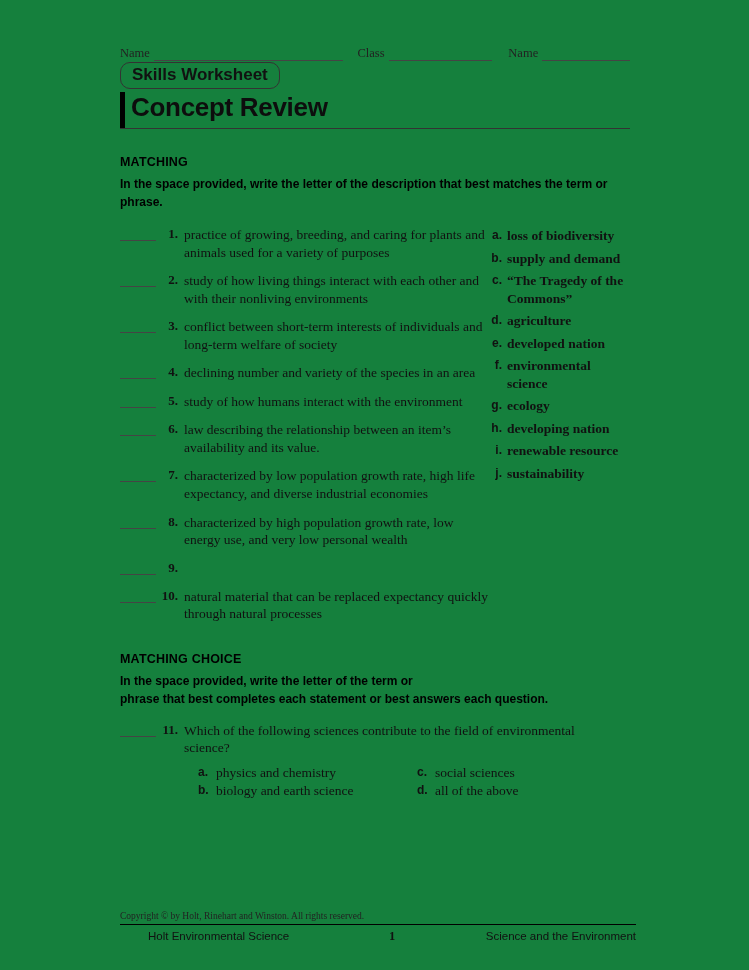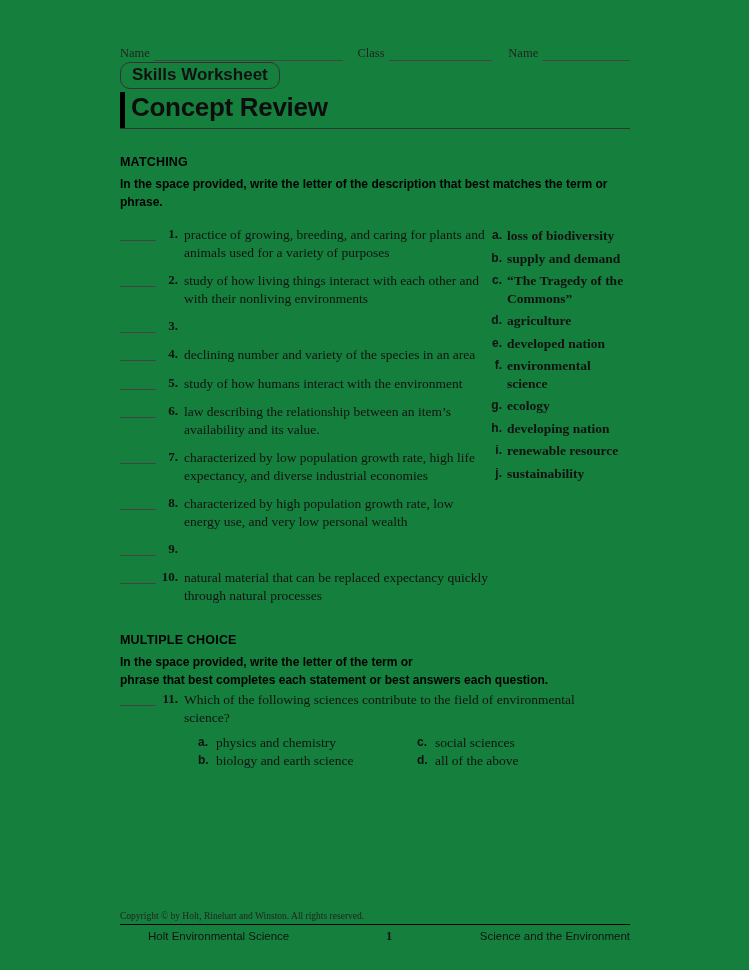--- a/index.html
+++ b/index.html
@@ -65,33 +65,33 @@
 
   .a-item { display:flex; align-items:flex-start; margin-bottom:5px; font-size:13.5px; line-height:1.3; }
   .a-letter {
     width:14px; flex:none; text-align:right;
     font-family:"Liberation Sans", sans-serif;
     font-weight:bold; font-size:12px; padding-top:1px;
   }
   .a-text { padding-left:5px;font-weight:bold; }
 
   
-  .mc-q { display:flex; align-items:flex-start; margin-top:2px; font-size:13.5px; line-height:1.3; }
+  .mc-q { display:flex; align-items:flex-start; margin-top:14px; font-size:13.5px; line-height:1.3; }
   .q-body { flex:1; padding-left:6px; max-width:445px; }
   .choices { display:grid; grid-template-columns:219px auto; margin-top:7px; row-gap:1px; }
   .choice { display:flex; padding-left:14px; }
   .c-letter {
     width:12px; flex:none;
     font-family:"Liberation Sans", sans-serif;
     font-weight:bold; font-size:12px; padding-top:1px;
   }
   .c-text { padding-left:6px; }
 
   
-  .footer { position:absolute; left:120px; right:119px; bottom:26px; }
+  .footer { position:absolute; left:120px; right:113px; bottom:26px; }
   .copyright { font-size:9.5px; color:#222; margin-bottom:3px; }
   .footer-rule { border-top:1.3px solid #000; margin-bottom:4px; }
   .footer-row { display:flex; align-items:baseline; font-family:"Liberation Sans", sans-serif; font-size:11.5px; color:#111;margin-left:28px; }
   .f-left { flex:1; text-align:left; }
   .f-page { flex:none; font-weight:bold; font-size:12.5px; font-family:"Liberation Serif", serif; }
   .f-right { flex:1; text-align:right; }
 </style>
 </head>
 <body>
 
@@ -130,20 +130,21 @@
 
           <div class="m-item">
             <span class="blankline ans-blank"></span>
             <span class="m-num">2.</span>
             <span class="m-text">study of how living things interact with each other and with their nonliving environments</span>
           </div>
 
           <div class="m-item">
             <span class="blankline ans-blank"></span>
             <span class="m-num">3.</span>
+            <span class="m-text">conflict between short-term interests of individuals and long-term welfare of society</span>
           </div>
 
           <div class="m-item">
             <span class="blankline ans-blank"></span>
             <span class="m-num">4.</span>
             <span class="m-text">declining number and variety of the species in an area</span>
           </div>
 
           <div class="m-item">
             <span class="blankline ans-blank"></span>
@@ -227,21 +228,21 @@
             <span class="a-text">renewable resource</span>
           </div>
 
           <div class="a-item">
             <span class="a-letter">j.</span>
             <span class="a-text">sustainability</span>
           </div>
         </div>
     </div>
 
-    <div class="sec-heading" style="margin-top:18px;">MULTIPLE CHOICE</div>
+    <div class="sec-heading" style="margin-top:18px;">MATCHING CHOICE</div>
     <div class="instr">
       <div>In the space provided, write the letter of the term or</div>
       <div>phrase that best completes each statement or best answers each question.</div>
     </div>
 
     <div class="mc-q">
       <span class="blankline ans-blank"></span>
       <span class="m-num">11.</span>
       <div class="q-body">
         <div>Which of the following sciences contribute to the field of environmental science?</div>

